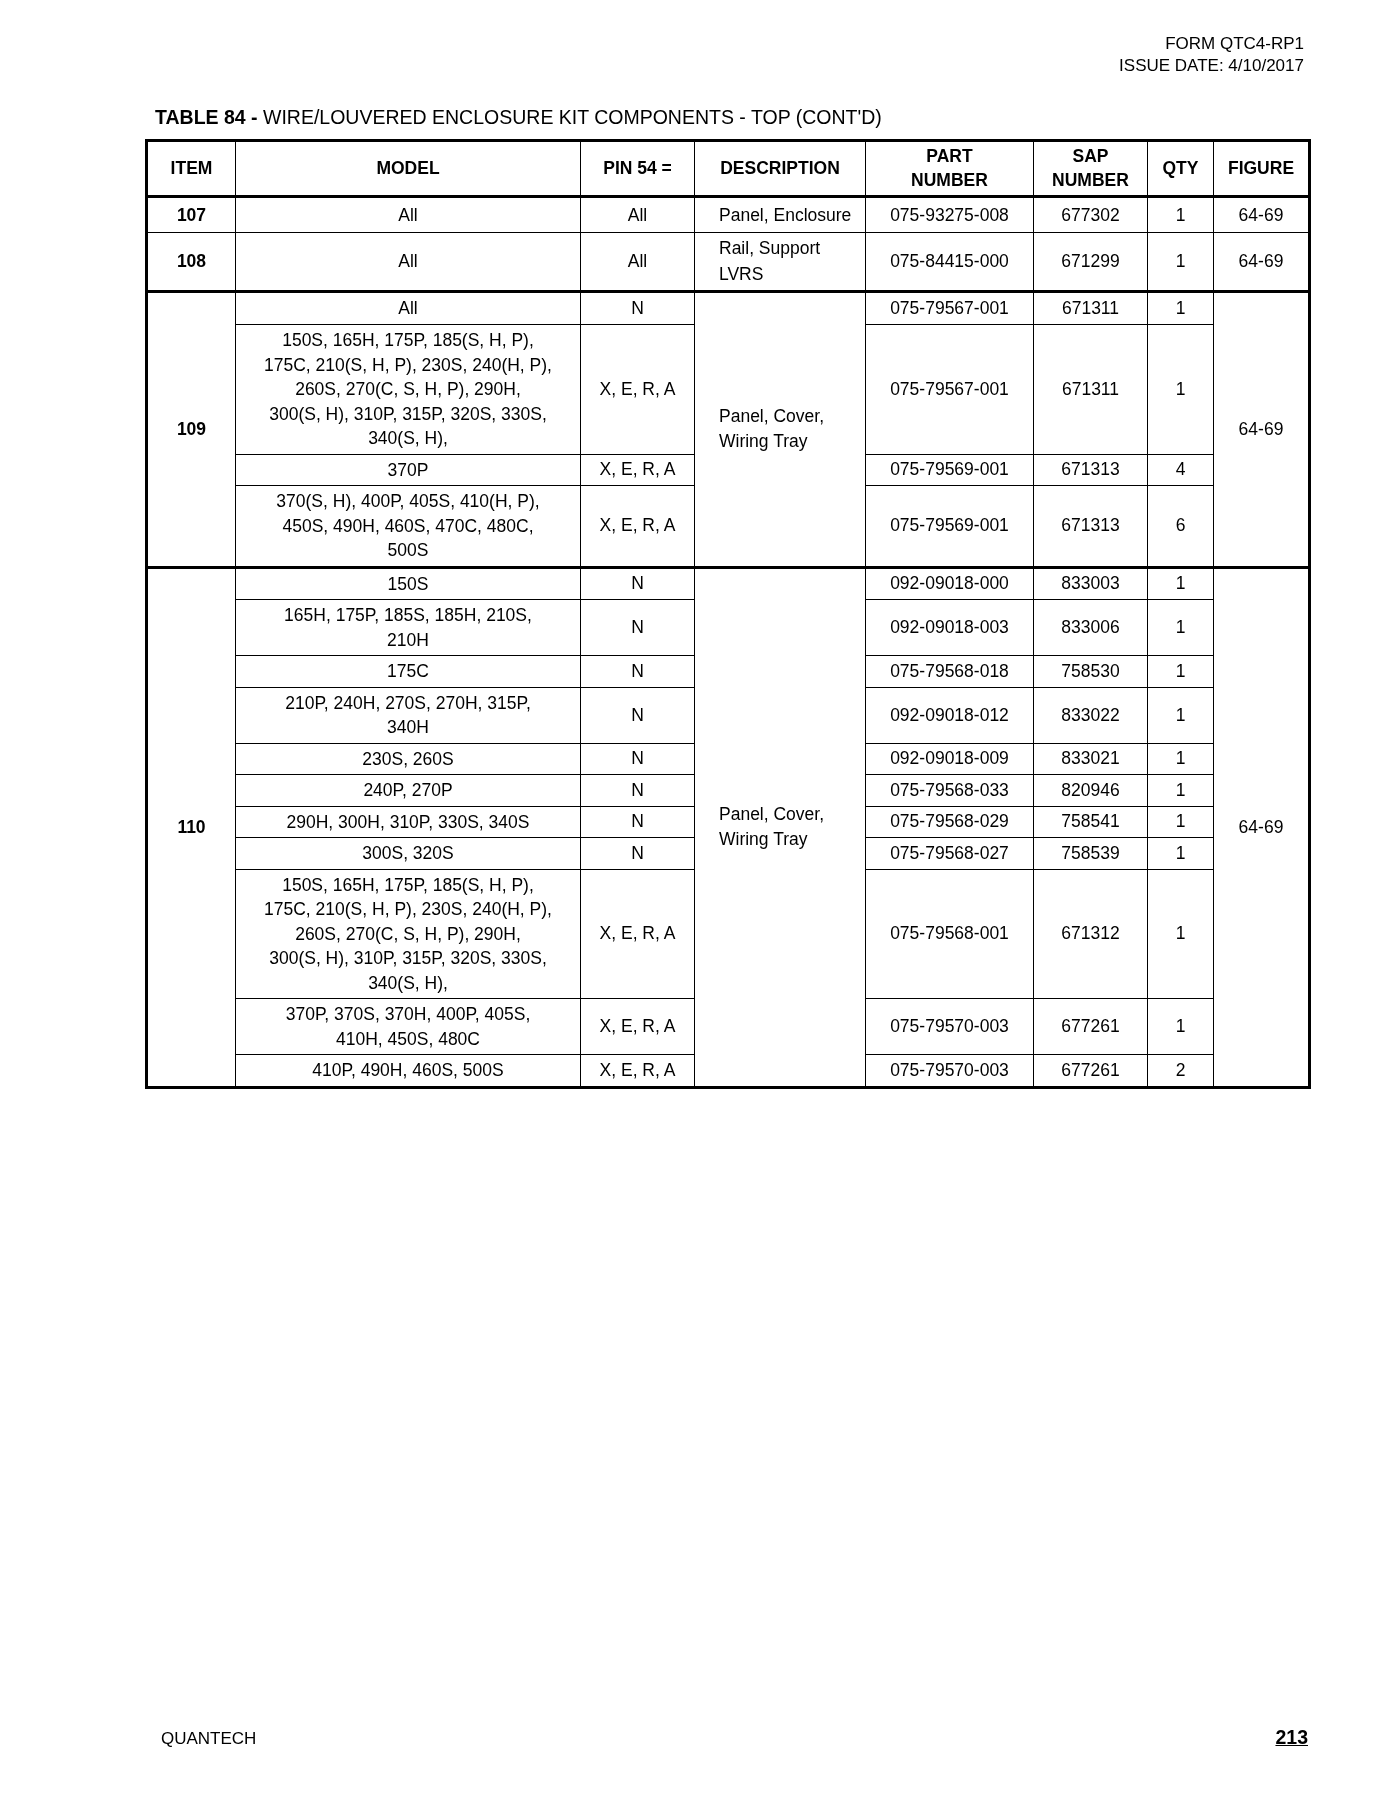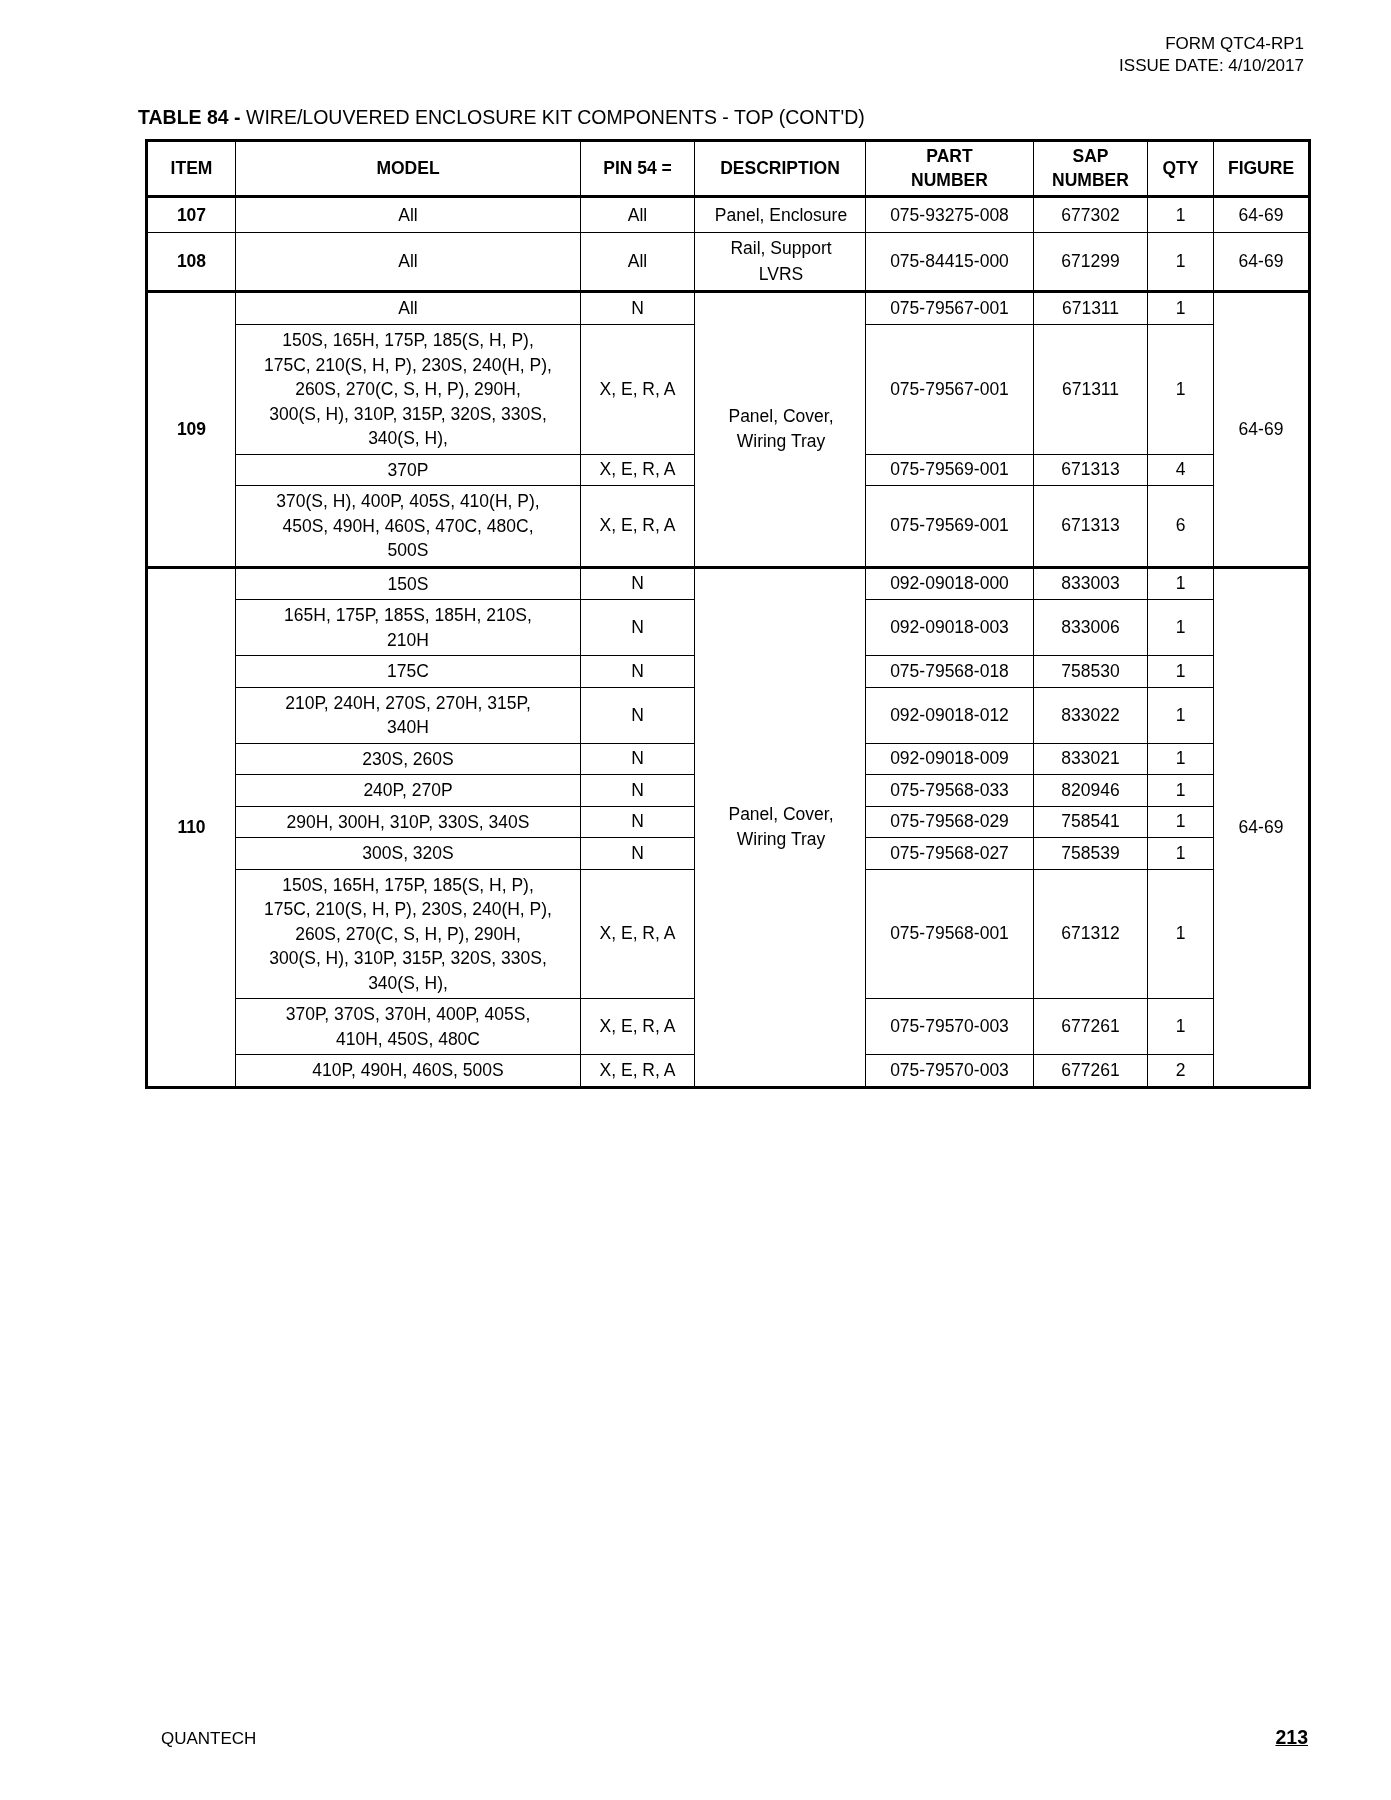--- a/index.html
+++ b/index.html
@@ -11,21 +11,21 @@
     color: #000;
     overflow: hidden;
   }
 
   .doc-header {
     position: absolute; top: 33px; right: 87px;
     text-align: right; font-size: 17px; line-height: 1.28;
   }
 
   .table-title {
-    position: absolute; top: 106px; left: 138px;
+    position: absolute; top: 106px; left: 155px;
     font-size: 19.5px;
   }
   .table-title .bold { font-weight: bold; }
 
   table.parts {
     position: absolute; left: 145px; top: 139px;
     width: 1163px;
     border-collapse: collapse; table-layout: fixed;
     font-size: 17.5px;
     border: 3.5px solid #000;
@@ -38,21 +38,21 @@
   th {
     font-weight: bold; text-align: center;
     white-space: pre-line; line-height: 1.35;
     border-bottom: 3.5px solid #000;
   }
   tr.thick > td { border-top: 3.5px solid #000; }
 
   td.c-item { font-weight: bold; text-align: center; }
   td.c-model { text-align: center; white-space: pre-line; line-height: 1.4; padding: 3px 2px; }
   td.c-pin  { text-align: center; }
-  td.c-desc { text-align: center; white-space: pre-line; line-height: 1.45; padding-left: 8px; }
+  td.c-desc { text-align: left; white-space: pre-line; line-height: 1.45; padding-left: 24px; }
   td.c-part, td.c-sap, td.c-qty, td.c-fig { text-align: center; }
 
   tr.rh52 { height: 52px; }
   tr.rh36 { height: 36px; }
   tr.rh54 { height: 54px; }
   tr.rh33 { height: 33px; }
   tr.rh30 { height: 30px; }
   tr.rh50 { height: 50px; }
   tr.rh72 { height: 72px; padding-left: 23px; }
   tr.rh120 { height: 120px; }

